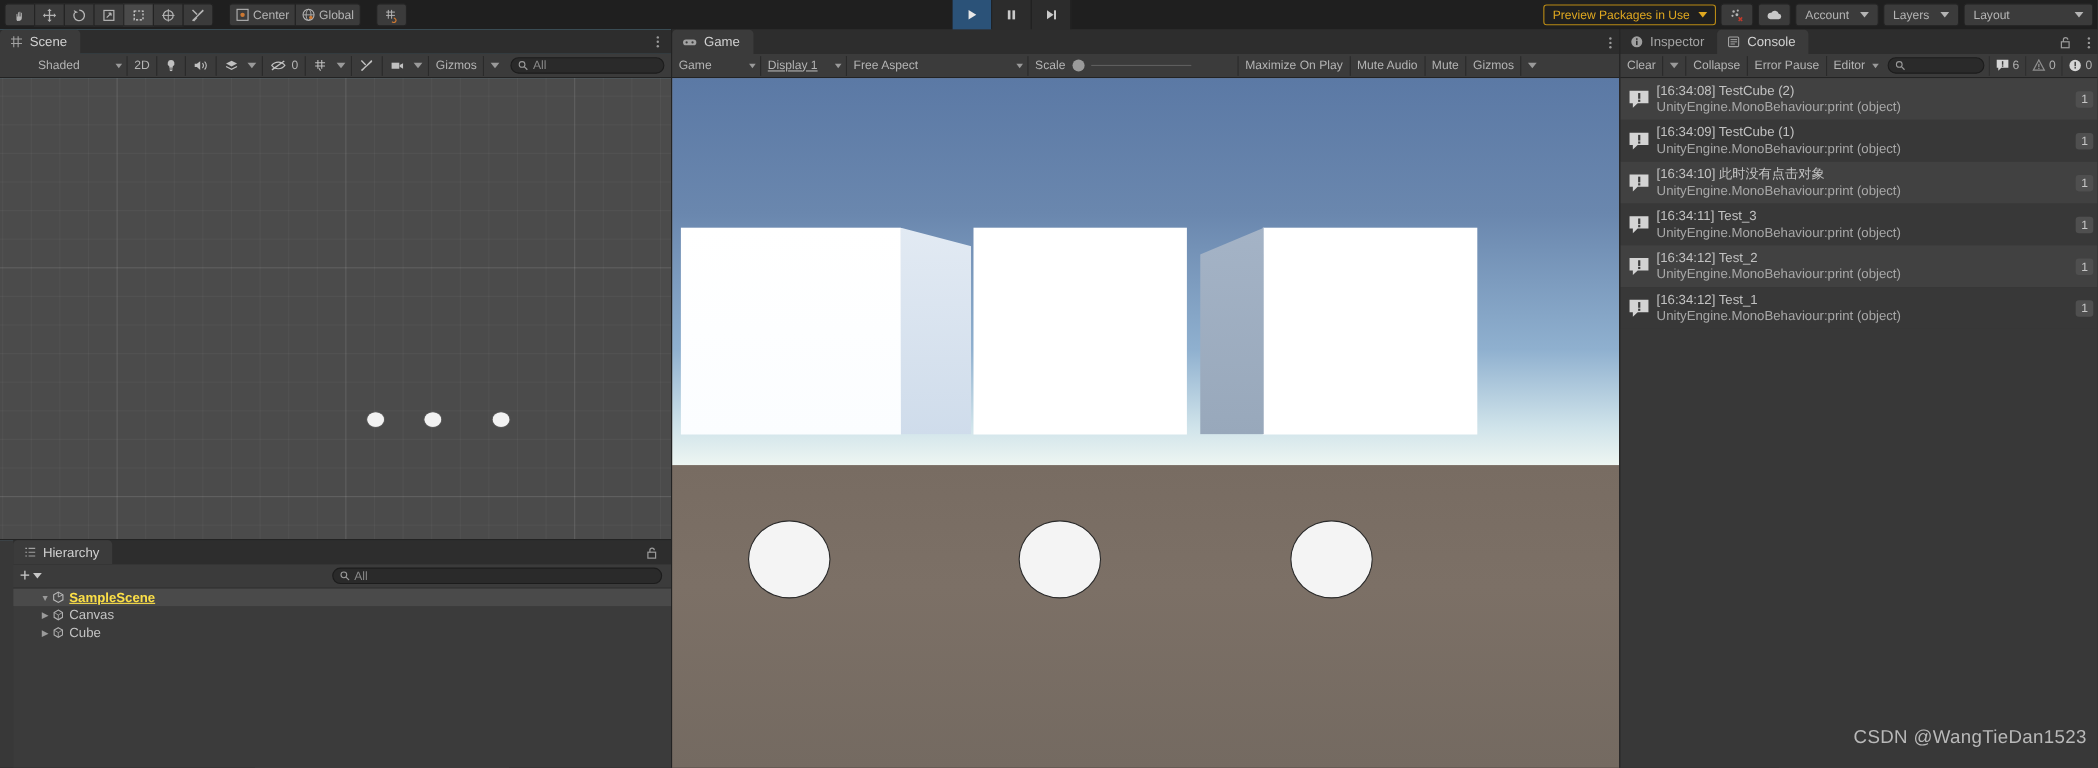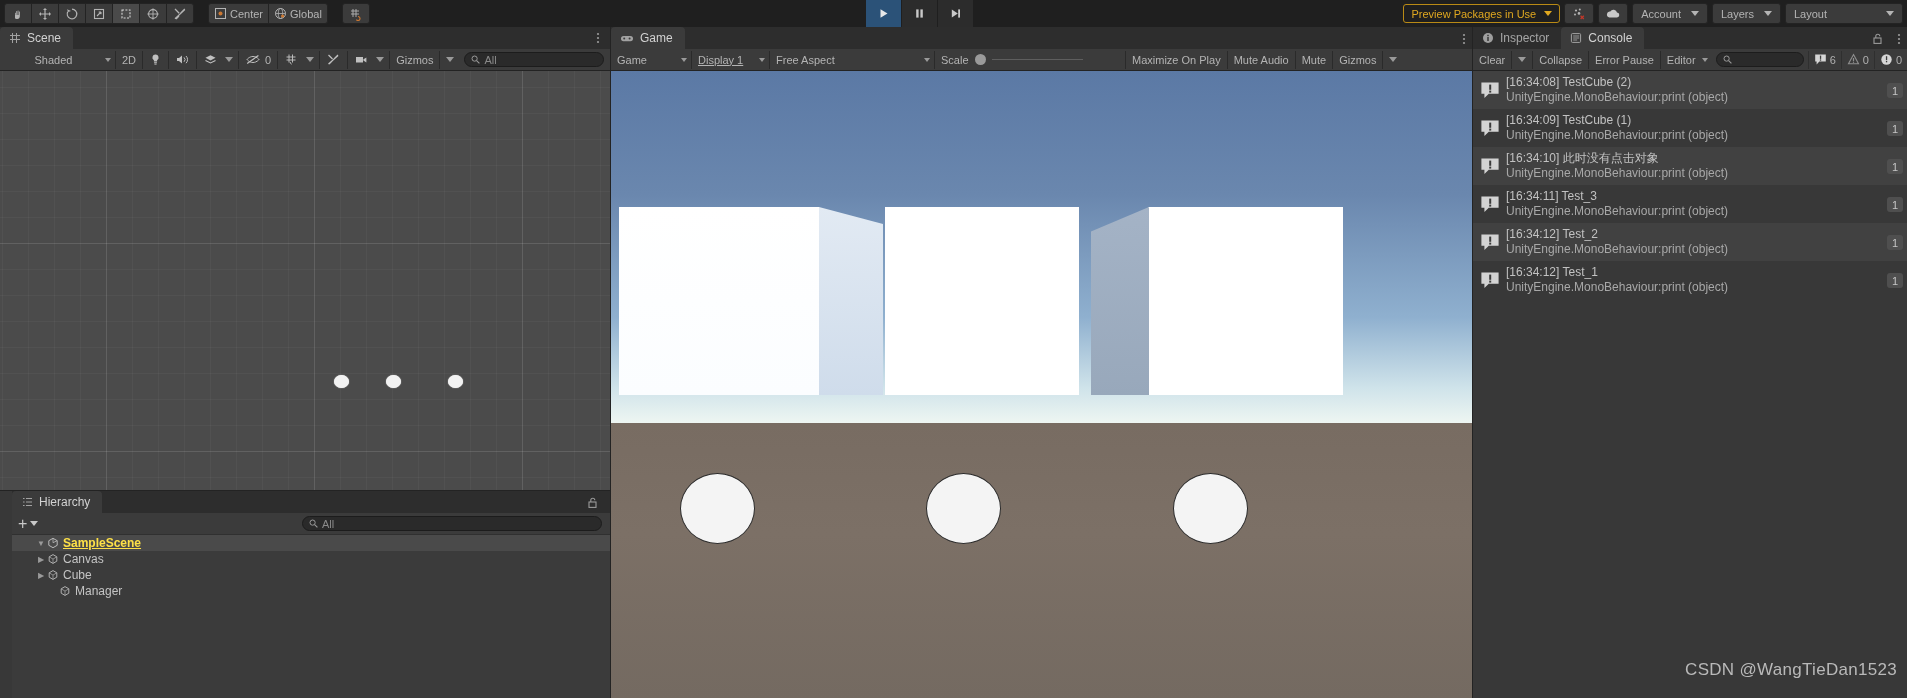--- a/index.html
+++ b/index.html
@@ -487,31 +487,20 @@
         <span class="foldarrow">▶</span>
         <span class="gicon">
           <svg width="12" height="12" viewBox="0 0 12 12">
               <path d="M6 1.6l3.8 2.2v4.4L6 10.4 2.2 8.2V3.8z" stroke="#b0b0b0" stroke-width="1" fill="none"></path>
               <path d="M6 6.1l3.8-2.3M6 6.1v4.3M6 6.1L2.2 3.8" stroke="#b0b0b0" stroke-width=".7"></path>
             </svg>
         </span>
         <span>Cube</span>
       </div>
 
-      <div class="hrow">
-        <span style="width:35px"></span>
-        <span class="foldarrow"></span>
-        <span class="gicon">
-          <svg width="12" height="12" viewBox="0 0 12 12">
-              <path d="M6 1.6l3.8 2.2v4.4L6 10.4 2.2 8.2V3.8z" stroke="#b0b0b0" stroke-width="1" fill="none"></path>
-              <path d="M6 6.1l3.8-2.3M6 6.1v4.3M6 6.1L2.2 3.8" stroke="#b0b0b0" stroke-width=".7"></path>
-            </svg>
-        </span>
-        <span>Manager</span>
-      </div>
 
     </div>
   </div>
 
   <div class="game-panel">
     <div class="panel-tabbar">
       <div class="ptab active">
         <span class="ticon">
           <svg width="14" height="12" viewBox="0 0 14 12">
               <rect x="1" y="4" width="12" height="5.2" rx="2.6" fill="#b4b4b4"></rect>

